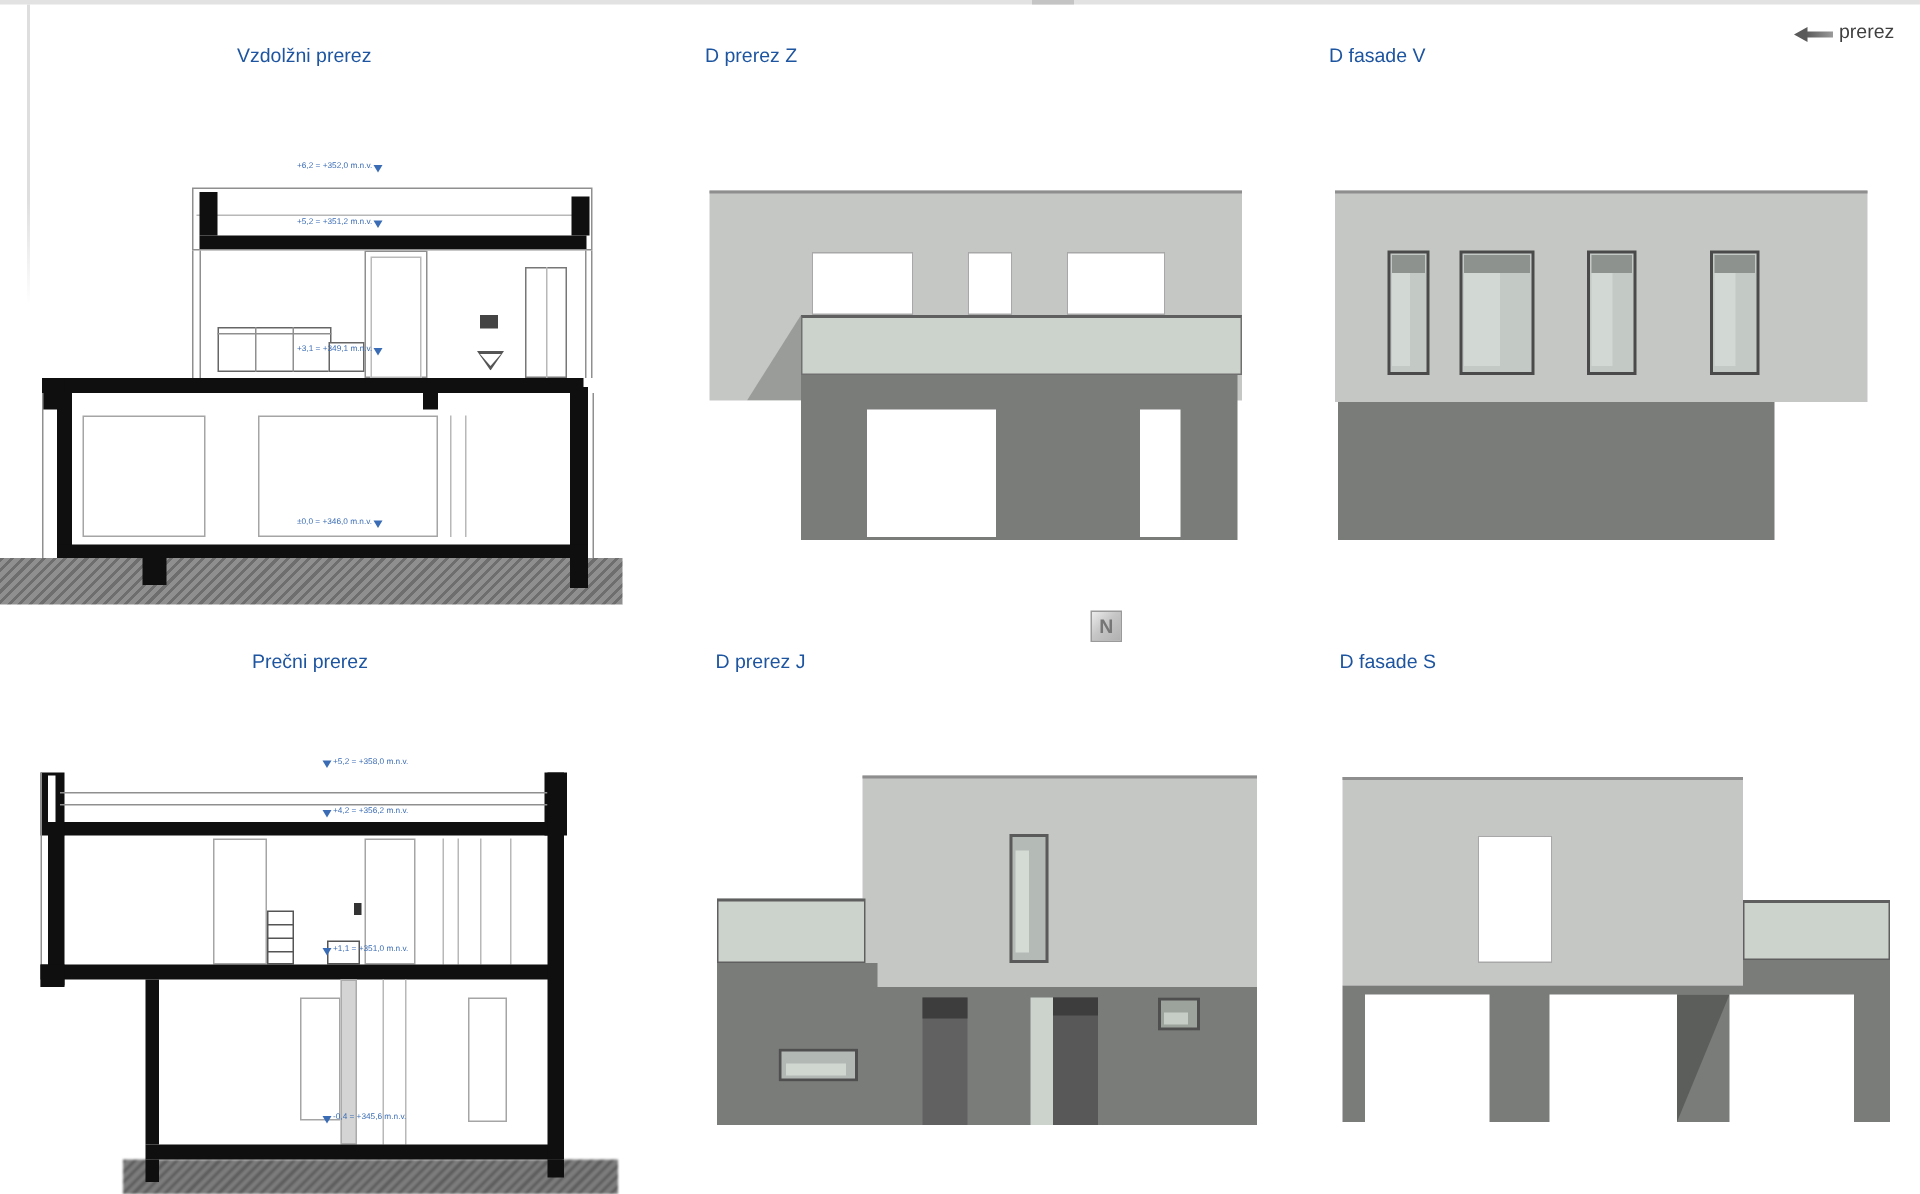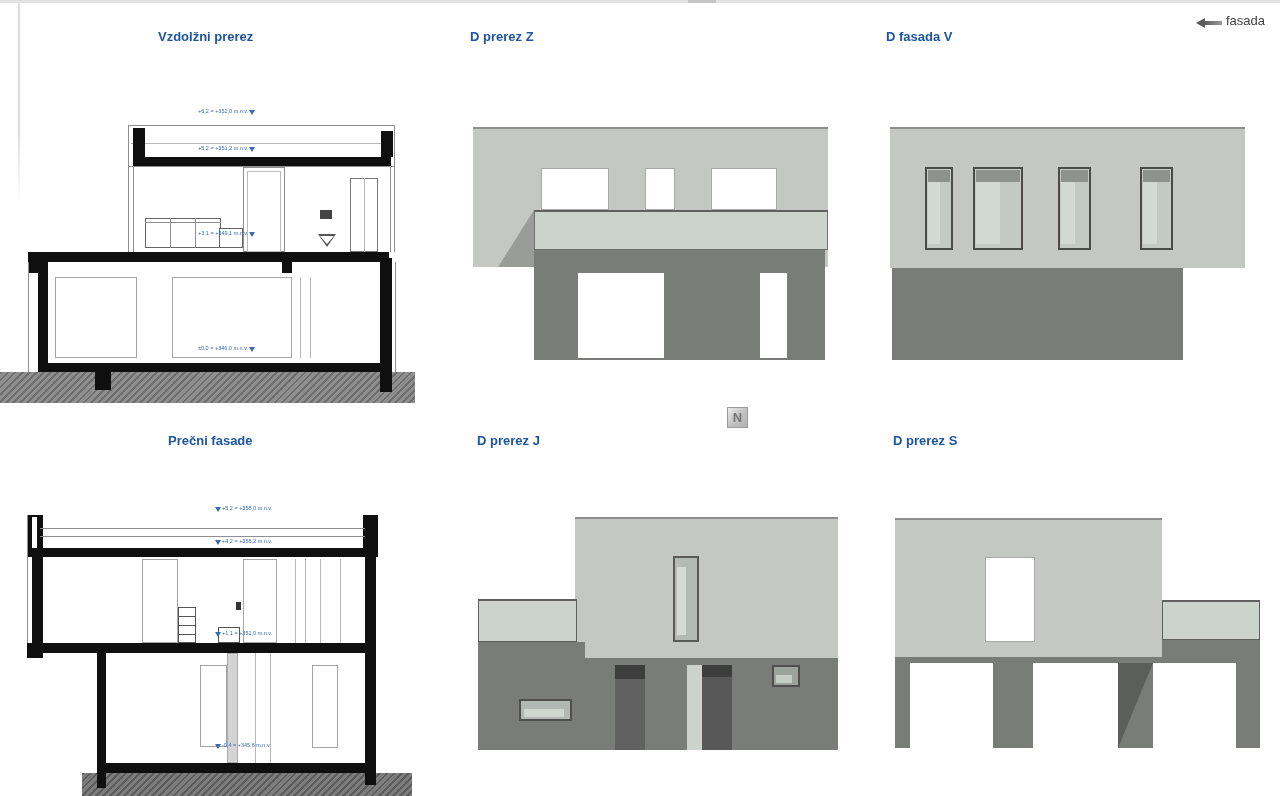--- a/index.html
+++ b/index.html
@@ -4,21 +4,21 @@
 <style>
   html,body{margin:0;padding:0;}
   body{width:1280px;height:796px;background:#ffffff;overflow:hidden;position:relative;
        font-family:"Liberation Sans",sans-serif;}
   .abs{position:absolute;display:block;}
   .blk{background:#0f0f0f;}
   .ln{background:#8f8f8f;}
   .lnl{background:#b8b8b8;}
   .outline{border:1px solid #8f8f8f;background:#ffffff;box-sizing:border-box;}
   .outline2{border:1px solid #666;background:#ffffff;box-sizing:border-box;}
-  .title{position:absolute;font-weight:bold;font-size:13px;color:#1e55a0;white-space:nowrap;}
+  .title{position:absolute;font-weight:normal;font-size:13px;color:#1e55a0;white-space:nowrap;}
   .ann{position:absolute;color:#3a6cb5;font-size:5.5px;line-height:7px;white-space:nowrap;
        display:flex;align-items:flex-start;gap:1px;}
   .arr-dn{width:0;height:0;border-left:3px solid transparent;border-right:3px solid transparent;
           border-top:5px solid #3a6cb5;margin-top:2px;}
   .fl{background:#c5c7c5;}
   .fd{background:#7a7c7a;}
   .band{background:#ccd3cd;border:1px solid #707070;border-top:2px solid #5f5f5f;box-sizing:border-box;}
   .ground{background:repeating-linear-gradient(135deg,#6e6e6e 0px,#6e6e6e 2px,#8f8f8f 2px,#8f8f8f 5px);}
   .ground2{background:repeating-linear-gradient(135deg,#5c5c5c 0px,#5c5c5c 2px,#7d7d7d 2px,#7d7d7d 5px);filter:blur(0.7px);}
   .glaze{background:#c3c9c5;box-sizing:border-box;border:2px solid #4a4a4a;}
@@ -26,32 +26,32 @@
 </style>
 </head>
 <body>
 
 <i class="abs" style="left:0;top:0;width:1280px;height:3px;background:#e2e2e2;"></i>
 <i class="abs" style="left:688px;top:0;width:28px;height:3px;background:#c4c4c4;"></i>
 <i class="abs" style="left:18px;top:3px;width:2px;height:200px;background:linear-gradient(#dedede 0 65%,rgba(222,222,222,0) 100%);"></i>
 
 <span class="abs" style="left:1196px;top:18px;width:0;height:0;border-top:5px solid transparent;border-bottom:5px solid transparent;border-right:9px solid #5a5a5a;"></span>
 <i class="abs" style="left:1204px;top:21px;width:18px;height:4px;background:linear-gradient(90deg,#5a5a5a,#9a9a9a);"></i>
-<span class="title" style="left:1226px;top:13px;color:#3f3f3f;font-weight:normal;">fasada</span>
+<span class="title" style="left:1226px;top:13px;color:#3f3f3f;font-weight:normal;">prerez</span>
 
 <div class="abs" style="left:727px;top:407px;width:21px;height:21px;border:1px solid #9a9a9a;box-sizing:border-box;background:linear-gradient(135deg,#ececec 0%,#c6c6c6 45%,#b0b0b0 100%);text-align:center;">
   <span style="font-size:13px;font-weight:bold;color:#767676;line-height:19px;">N</span>
 </div>
 
 <span class="title" style="left:158px;top:29px;">Vzdolžni prerez</span>
 <span class="title" style="left:470px;top:29px;">D prerez Z</span>
-<span class="title" style="left:886px;top:29px;">D fasada V</span>
-<span class="title" style="left:168px;top:433px;">Prečni fasade</span>
+<span class="title" style="left:886px;top:29px;">D fasade V</span>
+<span class="title" style="left:168px;top:433px;">Prečni prerez</span>
 <span class="title" style="left:477px;top:433px;">D prerez J</span>
-<span class="title" style="left:893px;top:433px;">D prerez S</span>
+<span class="title" style="left:893px;top:433px;">D fasade S</span>
 
 <div class="panel" style="left:0;top:100px;width:430px;height:306px;">
   <i class="abs ground" style="left:0;top:272px;width:415px;height:31px;"></i>
 
   <i class="abs outline" style="left:128px;top:25px;width:267px;height:42px;"></i>
   <i class="abs lnl" style="left:131px;top:43px;width:261px;height:1px;"></i>
   <i class="abs blk" style="left:133px;top:57px;width:258px;height:9px;"></i>
   <i class="abs blk" style="left:133px;top:28px;width:12px;height:29px;"></i>
   <i class="abs blk" style="left:381px;top:31px;width:12px;height:26px;"></i>
 

